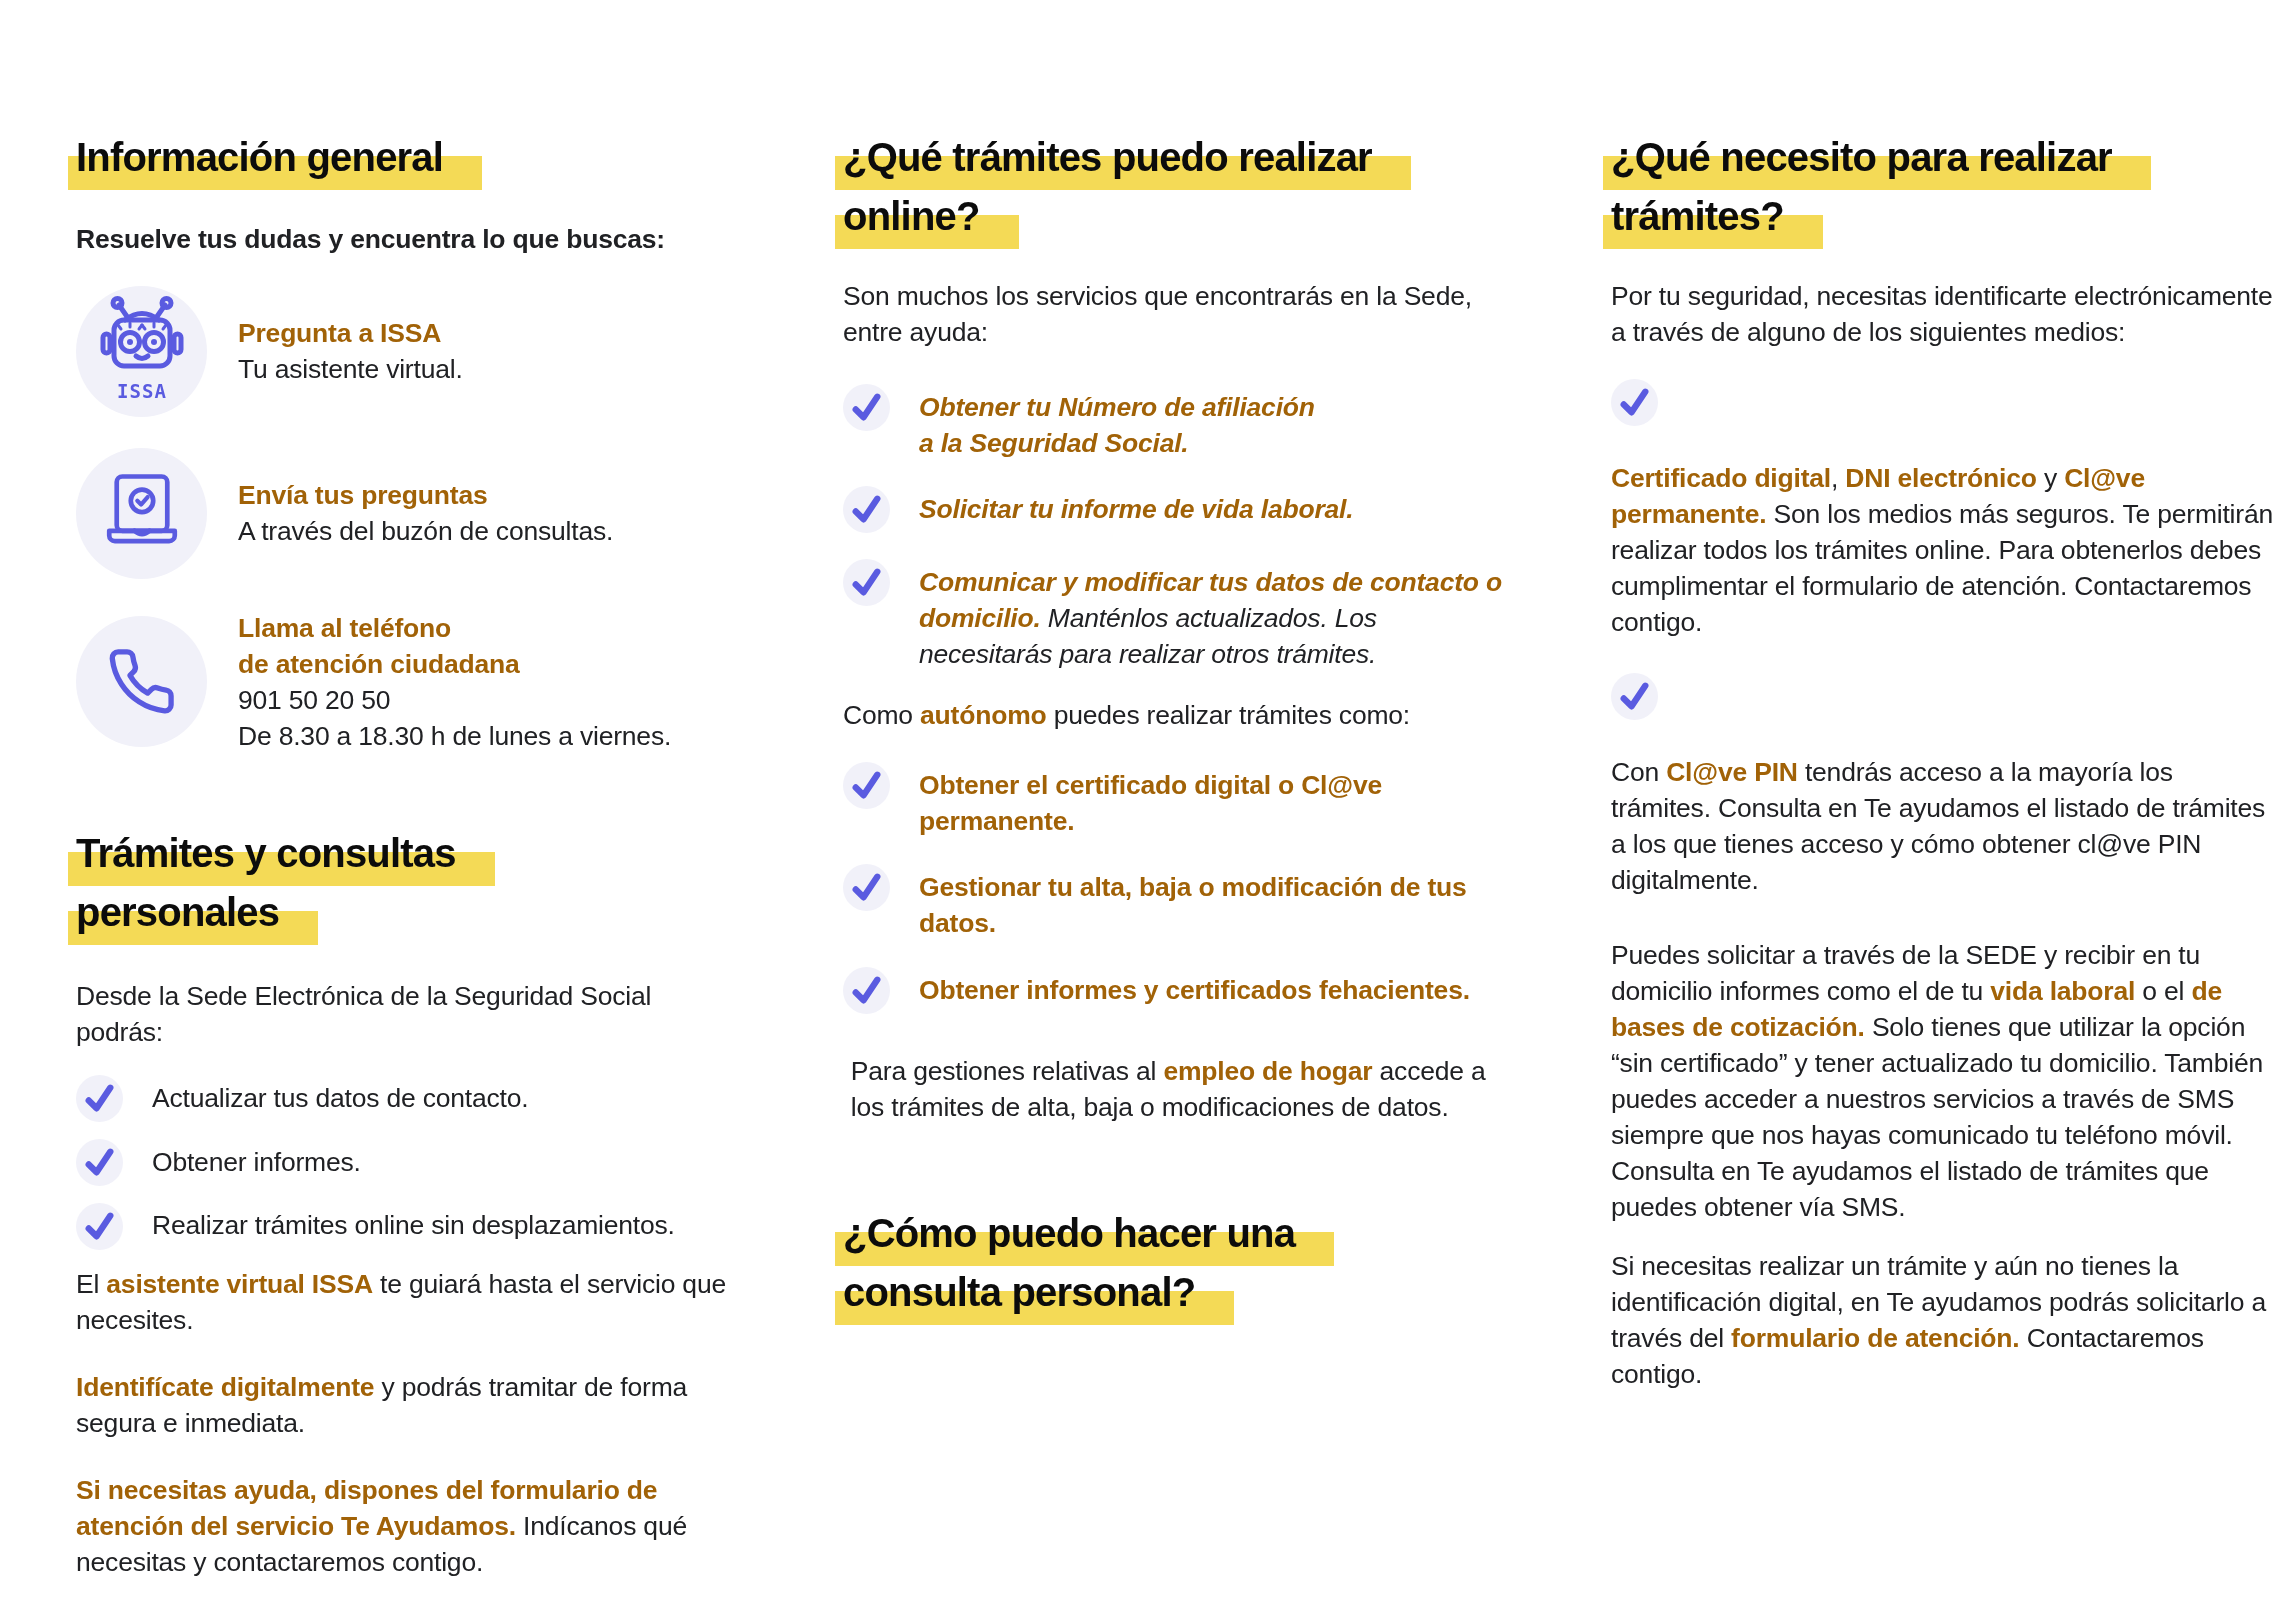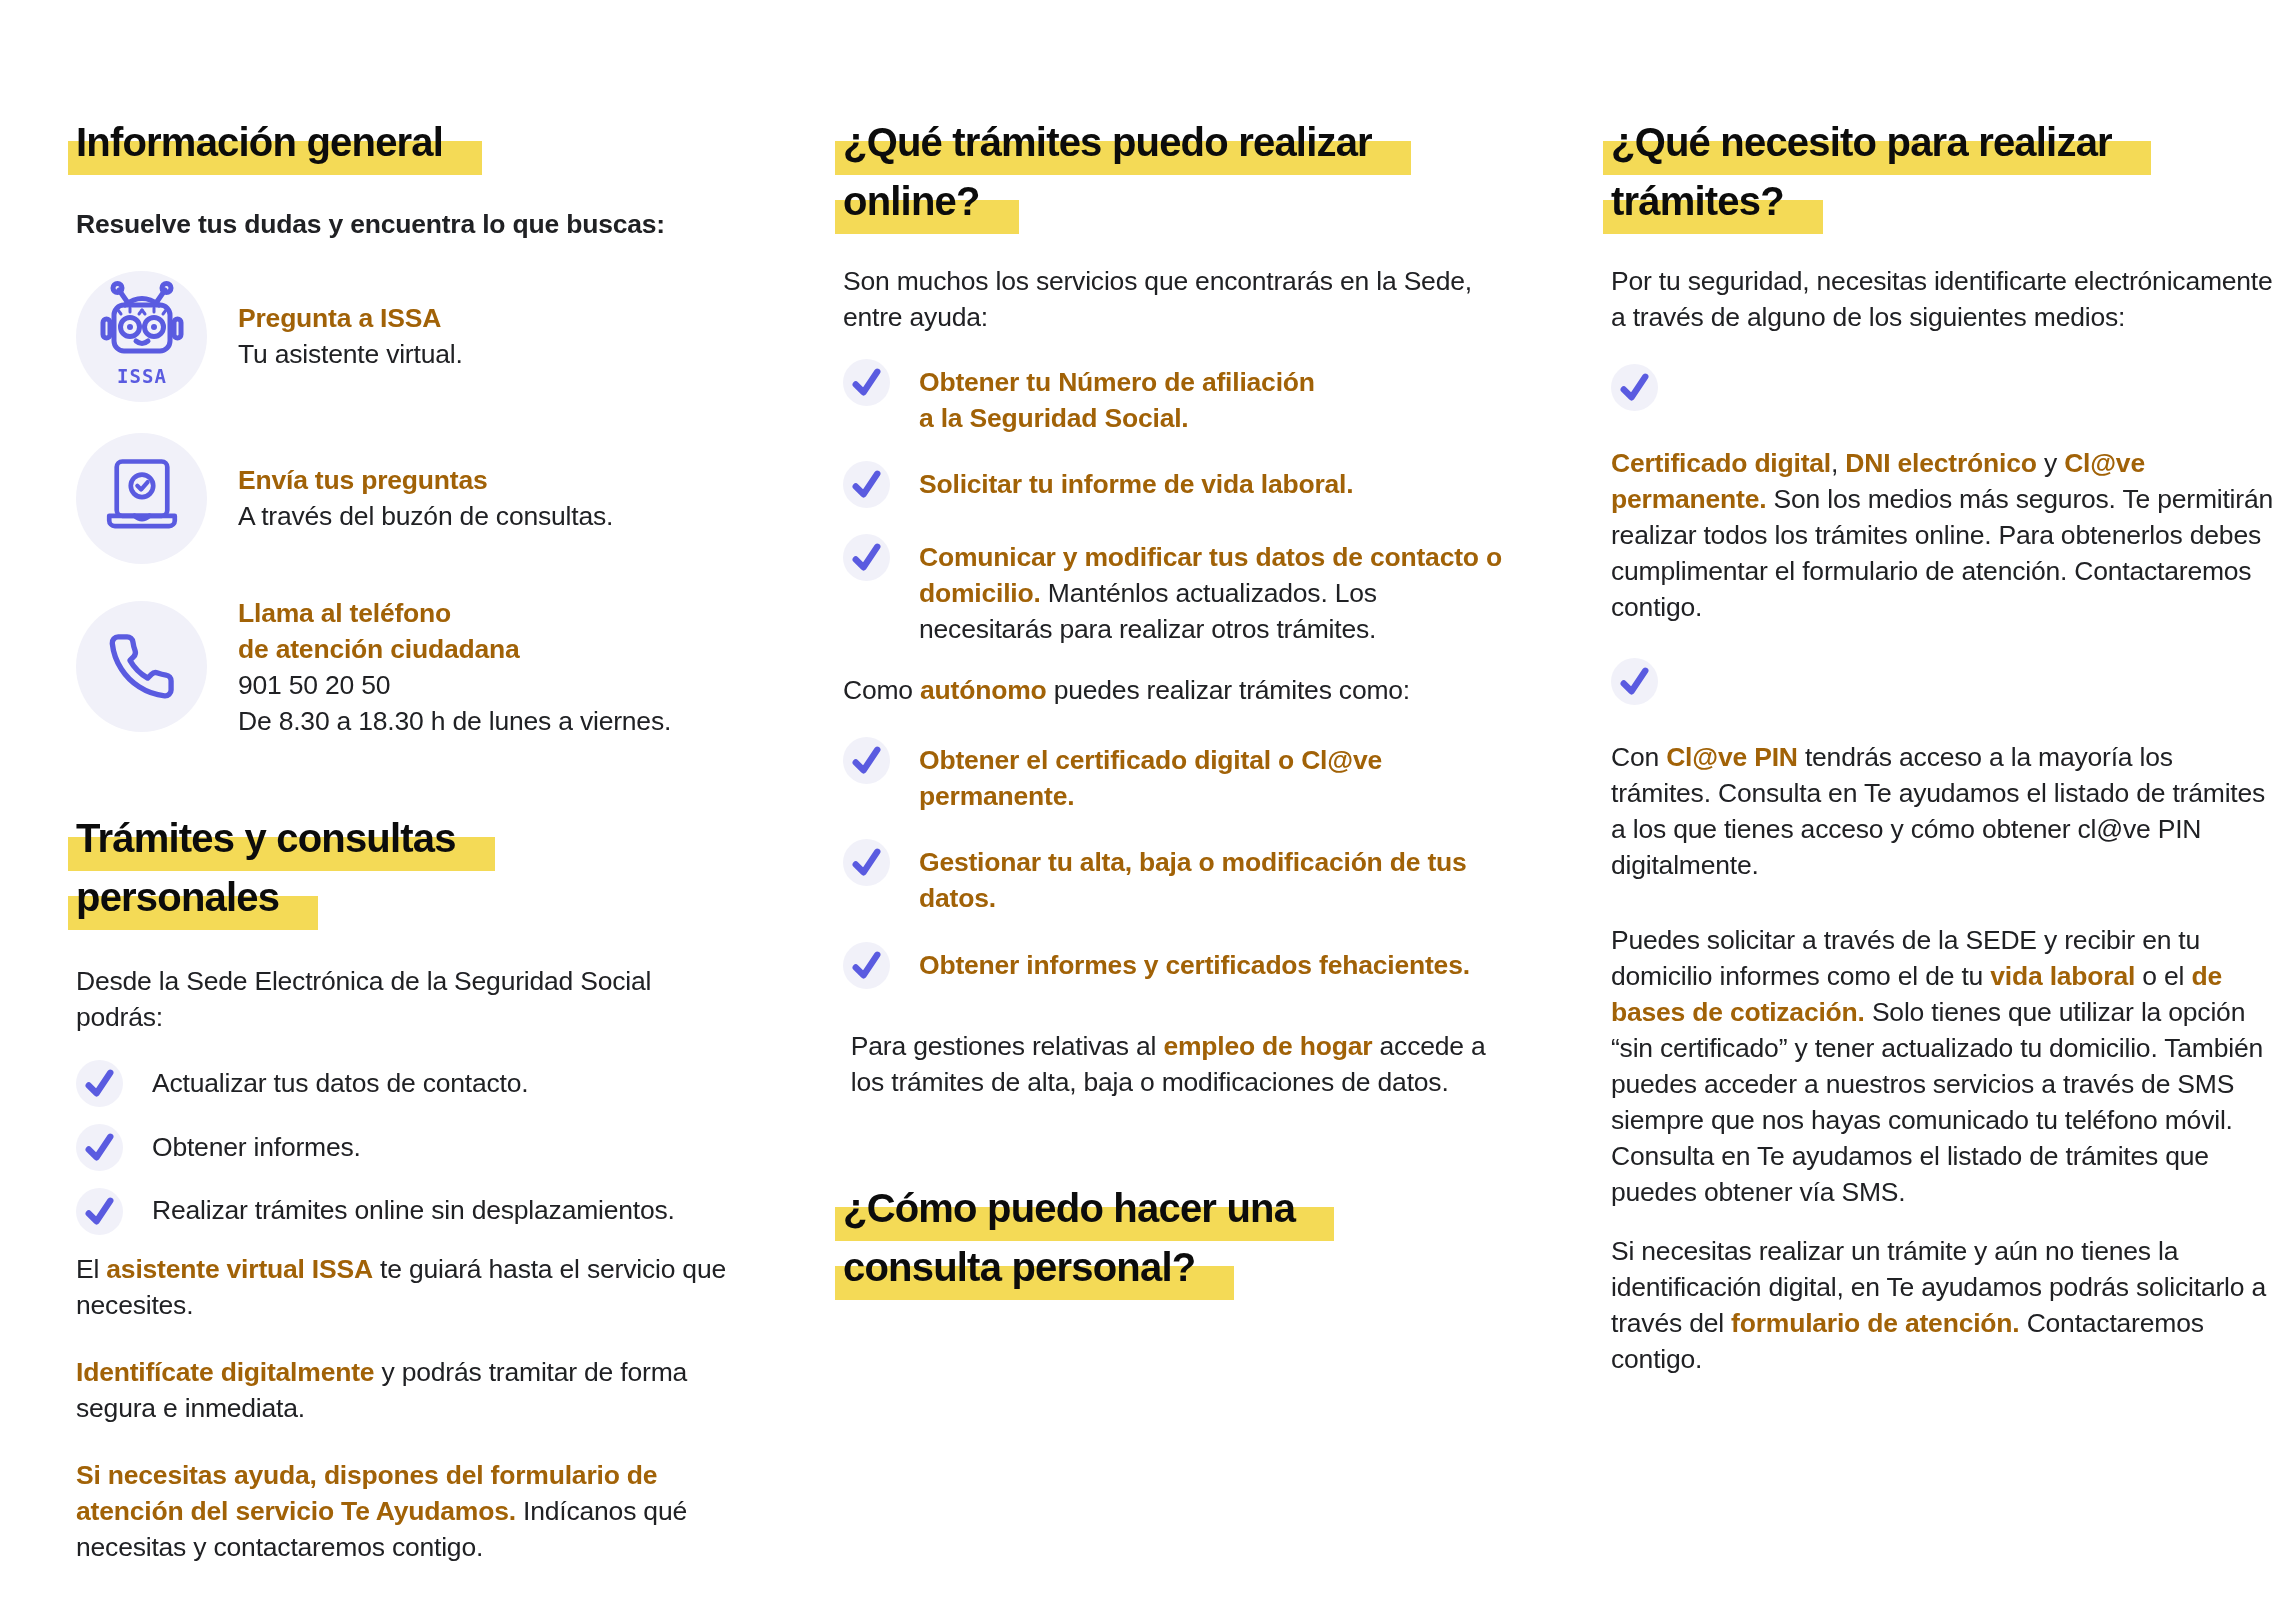--- a/index.html
+++ b/index.html
@@ -12,21 +12,21 @@
   *{box-sizing:border-box;}
   html,body{margin:0;padding:0;}
   body{
     width:2293px;height:1620px;position:relative;background:#ffffff;
     font-family:"Liberation Sans", sans-serif;
     color:var(--text);
     font-size:26.5px;line-height:36px;letter-spacing:-0.2px;
     overflow:hidden;
   }
   b{font-weight:bold;color:#a16207;}
-  .col{position:absolute;top:0;}
+  .col{position:absolute;top:15px;}
   .col1{left:76px;width:663px;}
   .col2{left:843px;width:665px;}
   .col3{left:1611px;width:665px;}
 
   .h{font-size:40px;line-height:53px;font-weight:bold;color:var(--black);
      letter-spacing:-0.8px;margin:0;}
   .h .line{display:block;}
   .h .hl{display:inline-block;
      background-image:linear-gradient(180deg, rgba(0,0,0,0) 42%, var(--yellow) 42%);
      padding:0 39px 5.9px 7.8px;margin-left:-7.8px;}
@@ -50,21 +50,21 @@
   .c1-h2{margin-top:73px;}
   .c1-intro2{margin-top:33px;}
   .c1-checks{margin-top:25.5px;}
   .c1-checks .check-row{margin-bottom:16.7px;text-align:center;}
   .c1-paras{margin-top:13.7px;}
   .c1-paras .p{margin-bottom:31px;}
 
   
   .c2-h1{margin-top:116px;}
   .c2-intro1{margin-top:29px;}
-  .c2-checks1{margin-top:24px;}
+  .c2-checks1{margin-top:34px;font-style:italic;}
   .c2-checks1 .check-row{margin-bottom:25.5px;}
   .c2-mid{margin-top:21.6px;}
   .c2-checks2{margin-top:29px;}
   .c2-checks2 .check-row{margin-bottom:25.5px;}
   .c2-hogar{margin-top:39px;padding-left:7.8px;}
   .c2-h2{margin-top:82px;}
   .c2-consulta{margin-top:33px;}
 
   
   .c3-h1{margin-top:116px;}

